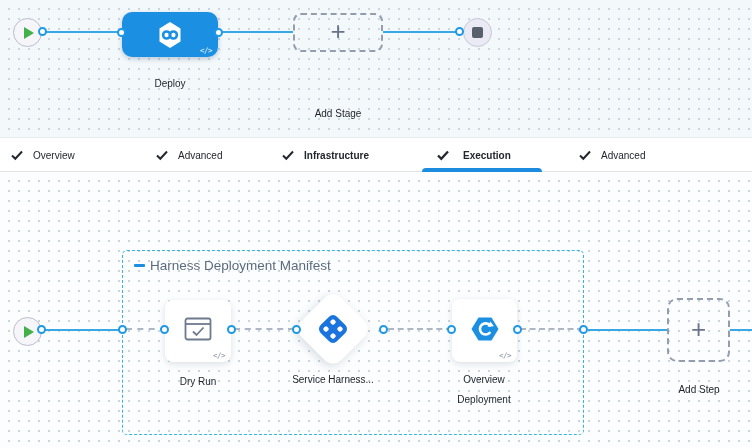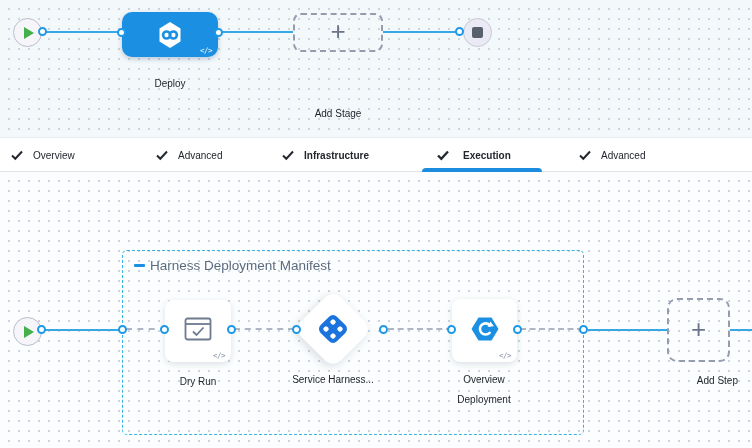--- a/index.html
+++ b/index.html
@@ -207,18 +207,18 @@
     <div class="node-label" style="left:436px; top:198px; width:96px;">Overview Deployment</div>
 
     <div class="dashed-line" style="left:520px; top:156px; width:63px;"></div>
     <div class="dot" style="left:579px; top:153px;"></div>
 
     <div class="solid-line" style="left:588px; top:157px; width:79px;"></div>
 
     <div class="dashed-box" style="left:667px; top:126px; width:63px; height:64px; border-radius:10px;">
       <span class="plus-glyph">+</span>
     </div>
-    <div class="node-label" style="left:660px; top:199px; width:78px;text-align:right;">Add Step</div>
+    <div class="node-label" style="left:660px; top:208px; width:78px;">Add Step</div>
 
     <div class="solid-line" style="left:730px; top:157px; width:22px;"></div>
   </div>
 
 </div>
 
 </body></html>

